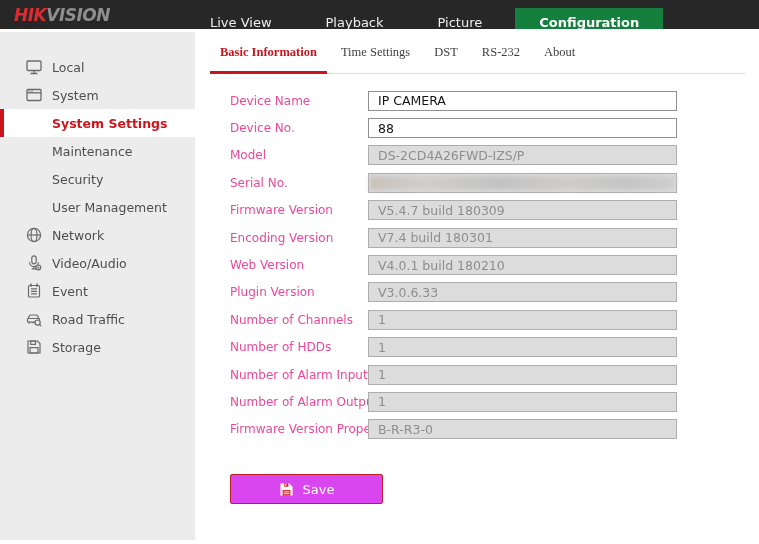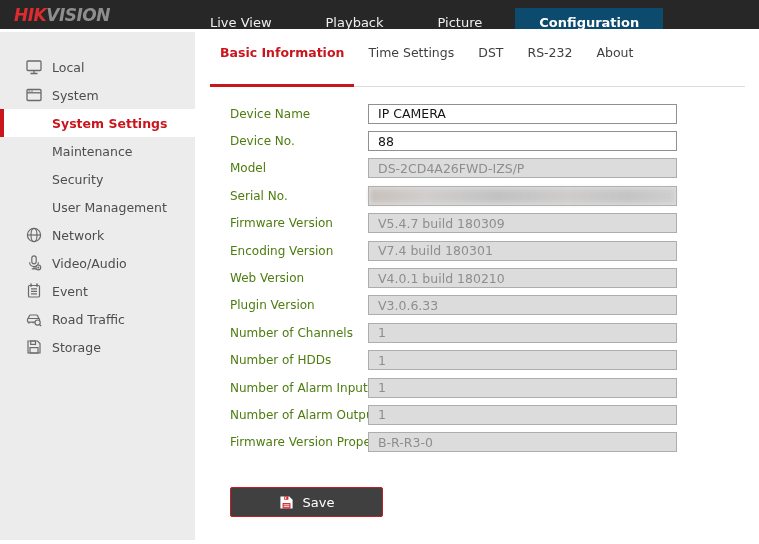--- a/index.html
+++ b/index.html
@@ -7,47 +7,47 @@
   body { font-family:"DejaVu Sans","Liberation Sans",sans-serif; background:#fff; overflow:hidden; }
   .screen { position:relative; width:759px; height:544px; background:#fff; }
 
   
   .topbar { position:absolute; top:0; left:0; width:759px; height:29px; background:#272727; display:flex; align-items:center; }
   .logo { margin-left:14px; font-style:italic; font-weight:800; font-size:17px; letter-spacing:-0.5px; white-space:nowrap; }
   .logo .hik { color:#dd2b30; }
   .logo .vision { color:#8e8e8e; }
   .nav { position:absolute; left:183px; top:8px; height:29px; display:flex; align-items:stretch; }
   .nav-item { display:flex; align-items:center; padding:0 27px; color:#efefef; font-size:13px; cursor:pointer; white-space:nowrap; }
-  .nav-item.active { background:#0c4a6e; color:#fff; font-weight:bold; padding:0 24px; margin-left:6px; }
+  .nav-item.active { background:#15803d; color:#fff; font-weight:bold; padding:0 24px; margin-left:6px; }
 
   
   .sidebar { position:absolute; top:32px; left:0; width:195px; height:508px; background:#ececec; padding-top:21px; }
   .side-item { height:28px; display:flex; align-items:center; color:#4d4d4d; font-size:12.5px; cursor:pointer; }
   .side-item .icon { width:18px; height:18px; margin-left:25px; margin-right:9px; flex:0 0 18px; }
   .side-item.child { padding-left:52px; }
   .side-item.active { background:#fff; border-left:4px solid #c9161d; padding-left:48px; color:#c9161d; font-weight:bold; }
   .icon svg { display:block; }
 
   
   .content { position:absolute; left:195px; top:29px; width:564px; height:515px; background:#fff; }
   .tabs { display:flex; margin:11px 14px 0 15px; border-bottom:1px solid #dcdcdc; }
-  .tab { padding:5px 10px 24px; margin-right:4px; font-size:12.5px; color:#3f3f3f; border-bottom:3px solid transparent; margin-bottom:-1px; cursor:pointer; white-space:nowrap; }
+  .tab { padding:5px 10px 11px; margin-right:4px; font-size:12.5px; color:#3f3f3f; border-bottom:3px solid transparent; margin-bottom:-1px; cursor:pointer; white-space:nowrap;font-family:Liberation Serif, serif; }
   .tab.active { color:#c9161d; font-weight:bold; border-bottom-color:#c9161d; }
 
   .form { margin:13px 0 0 35px; }
   .row { height:27.4px; display:flex; align-items:center; }
-  .row label { width:138px; font-size:12px; color:#4d7c0f; white-space:nowrap; }
+  .row label { width:138px; font-size:12px; color:#ec4899; white-space:nowrap; }
   .row input { width:309px; height:20px; padding:0 9px; border:1px solid #909090; font-size:12.5px; color:#141414; font-family:inherit; background:#fff; border-radius:0; }
   .row input:disabled { background:#dcdcdc; border-color:#adadad; color:#8e8e8e; }
   .field-wrap { position:relative; width:309px; }
   .blur-overlay { position:absolute; left:2px; right:2px; top:3px; bottom:3px;
     background:linear-gradient(90deg,#c8c0ba 0%,#d1cecd 18%,#c2c2c2 42%,#cecccb 65%,#c4c4c4 85%,#cfcfcf 100%);
     filter:blur(2.5px); pointer-events:none; }
 
-  .save-btn { margin:31px 0 0 35px; width:153px; height:30px; background:#404040; color:#fff; border:1px solid #c01f25; border-radius:2px; font-size:13px; font-family:inherit; display:flex; align-items:center; justify-content:center; gap:9px; cursor:pointer; }
+  .save-btn { margin:31px 0 0 35px; width:153px; height:30px; background:#d946ef; color:#fff; border:1px solid #c01f25; border-radius:2px; font-size:13px; font-family:inherit; display:flex; align-items:center; justify-content:center; gap:9px; cursor:pointer; }
 </style>
 </head>
 <body>
 
 <div class="screen">
 
   <div class="topbar">
     <div class="logo">
       <span class="hik">HIK</span><span class="vision">VISION</span>
     </div>

